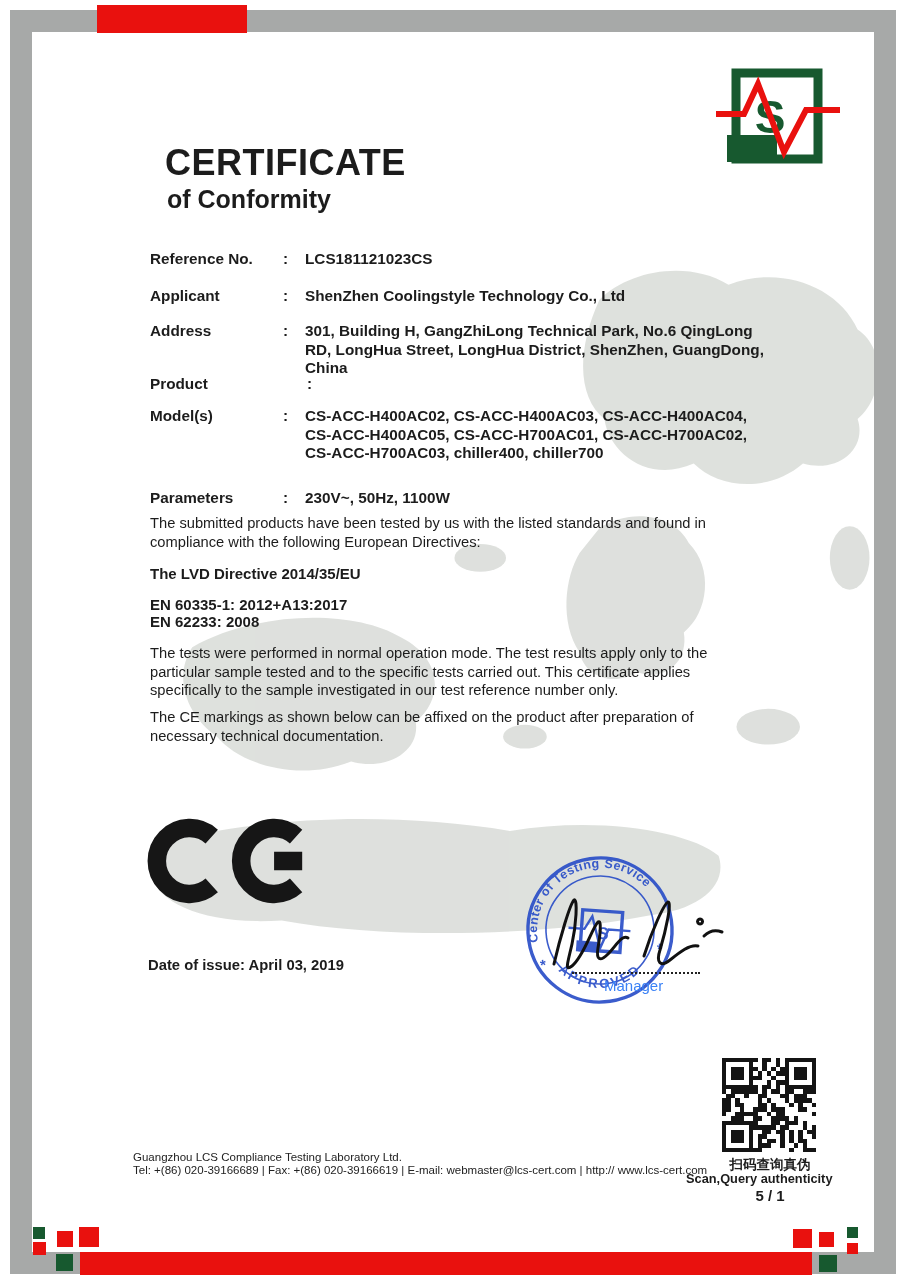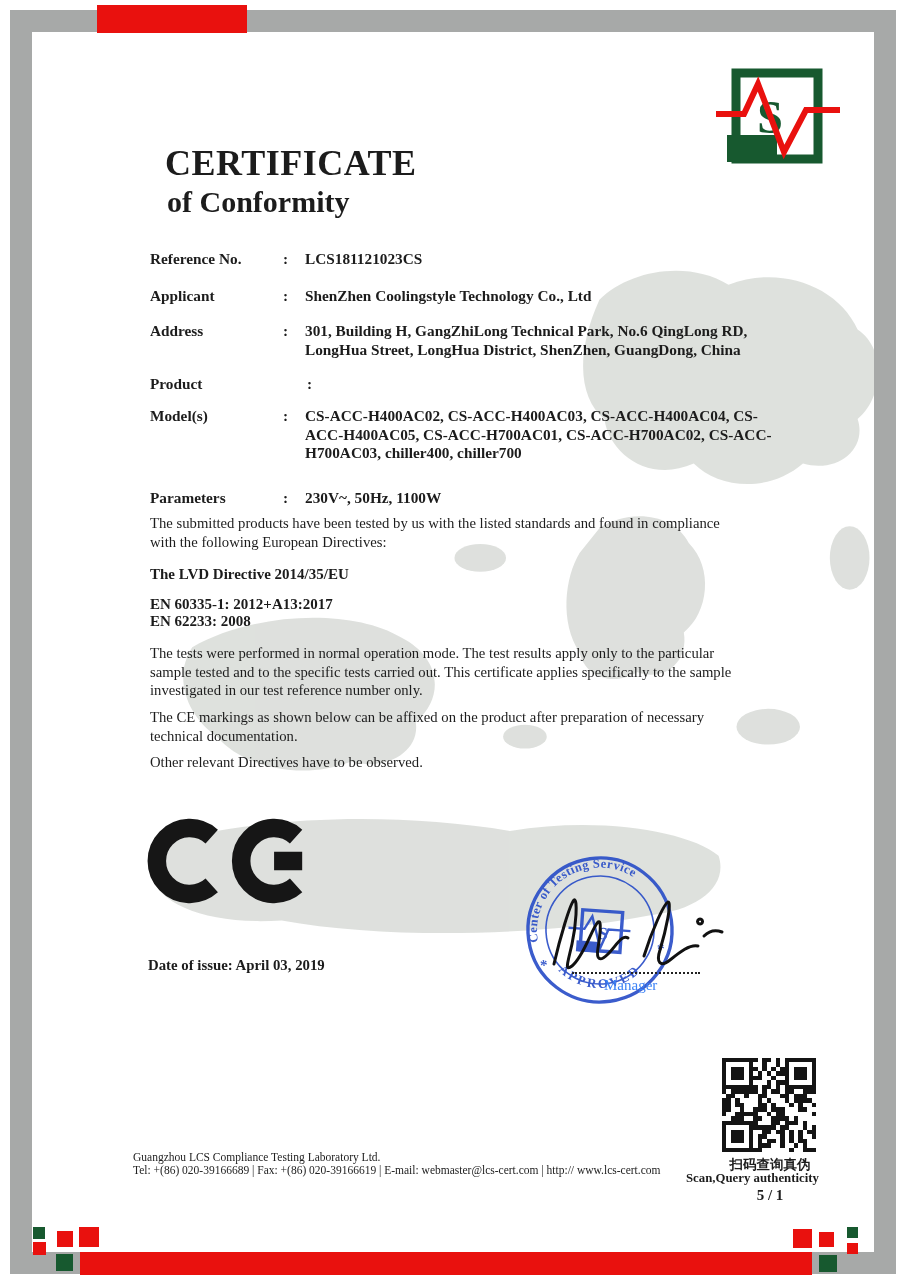--- a/index.html
+++ b/index.html
@@ -1,30 +1,30 @@
 <!DOCTYPE html>
 <html><head>
 <meta charset="utf-8">
 <style>
   html,body{margin:0;padding:0;background:#fff;}
   .page{position:relative;width:904px;height:1280px;background:#ffffff;
-        font-family:Liberation Serif, serif;color:#1c1c1c;overflow:hidden;}
+        font-family:Liberation Sans, sans-serif;color:#1c1c1c;overflow:hidden;}
   
   .frame{position:absolute;left:10px;top:10px;width:886px;height:1264px;
          border:22px solid #a7a9a8;box-sizing:border-box;}
   .bar{position:absolute;background:#e9110e;}
   .bar.top{left:97px;top:5px;width:150px;height:28px;}
   .bar.bottom{left:80px;top:1252px;width:732px;height:23px;}
   .sq{position:absolute;}
   .sq.red{background:#e9110e;} .sq.green{background:#17592f;}
   
   .map-wrap{position:absolute;left:130px;top:260px;width:744px;height:715px;overflow:hidden;}
   
   .title{position:absolute;left:165px;top:142px;font-size:36px;font-weight:bold;letter-spacing:0.5px;}
-  .subtitle{position:absolute;left:167px;top:185px;font-size:30px;font-weight:bold;}
+  .subtitle{position:absolute;left:167px;top:185px;font-size:25px;font-weight:bold;}
   .field-row{position:absolute;left:150px;width:648px;display:flex;font-weight:bold;font-size:15.3px;line-height:18.5px;}
   .f-label{width:133px;flex:none;}
   .f-colon{width:22px;flex:none;}
   .f-value{width:472px;flex:none;}
   .para{position:absolute;left:150px;width:596px;font-size:14.7px;line-height:18.6px;}
   .b{font-weight:bold;}
   .std{line-height:17.5px;font-size:15px;}
   .date-line{position:absolute;left:148px;top:957px;font-size:14.8px;font-weight:bold;}
   .manager{position:absolute;left:604px;top:977px;font-size:15px;color:#3b82f6;text-align:right;}
   .dotline{position:absolute;left:572px;top:972px;width:128px;border-top:2px dotted #222;}
@@ -111,21 +111,20 @@
     <div class="f-colon">:</div>
     <div class="f-value">230V~, 50Hz, 1100W</div>
   </div>
 
   <div class="para" style="top:514px;">The submitted products have been tested by us with the listed standards and found in compliance with the following European Directives:</div>
   <div class="para b" style="top:565px;font-size:15px;">The LVD Directive 2014/35/EU</div>
   <div class="para b std" style="top:596px;">EN 60335-1: 2012+A13:2017</div>
   <div class="para b std" style="top:613px;">EN 62233: 2008</div>
   <div class="para" style="top:644px;">The tests were performed in normal operation mode. The test results apply only to the particular sample tested and to the specific tests carried out. This certificate applies specifically to the sample investigated in our test reference number only.</div>
   <div class="para" style="top:708px;">The CE markings as shown below can be affixed on the product after preparation of necessary technical documentation.</div>
-  <div class="para" style="top:753px;">Other relevant Directives have to be observed.</div>
 
   <svg class="ce" width="165" height="96" viewBox="0 0 240 140">
     <g stroke="#161616" stroke-width="27" fill="none">
       <path d="M94.1 34.3 A48 48 0 1 0 94.1 105.7"></path>
       <path d="M217.1 34.3 A48 48 0 1 0 217.1 105.7"></path>
       <path d="M185 70 H 226"></path>
     </g>
   </svg>
 
   <div class="date-line">Date of issue: April 03, 2019</div>

